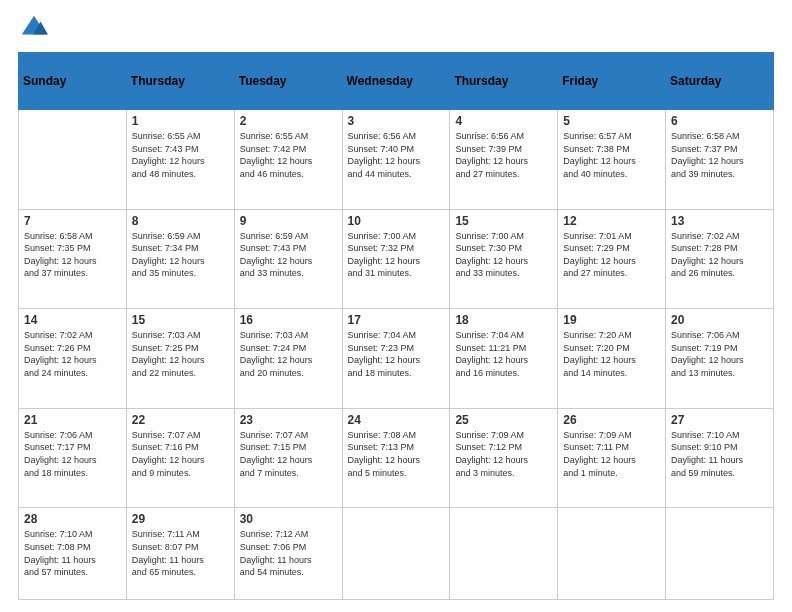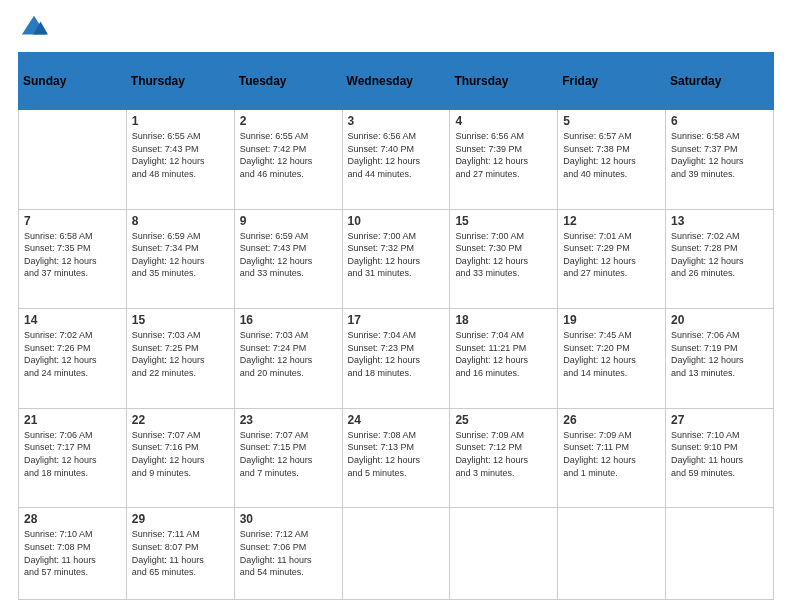--- a/index.html
+++ b/index.html
@@ -155,21 +155,21 @@
           <td><span class="day-number">15</span><span class="cell-text">Sunrise: 7:00 AM</span><br><span class="cell-text">Sunset: 7:30 PM</span><br><span class="cell-text">Daylight: 12 hours</span><br><span class="cell-text">and 33 minutes.</span></td>
           <td><span class="day-number">12</span><span class="cell-text">Sunrise: 7:01 AM</span><br><span class="cell-text">Sunset: 7:29 PM</span><br><span class="cell-text">Daylight: 12 hours</span><br><span class="cell-text">and 27 minutes.</span></td>
           <td><span class="day-number">13</span><span class="cell-text">Sunrise: 7:02 AM</span><br><span class="cell-text">Sunset: 7:28 PM</span><br><span class="cell-text">Daylight: 12 hours</span><br><span class="cell-text">and 26 minutes.</span></td>
         </tr>
         <tr>
           <td><span class="day-number">14</span><span class="cell-text">Sunrise: 7:02 AM</span><br><span class="cell-text">Sunset: 7:26 PM</span><br><span class="cell-text">Daylight: 12 hours</span><br><span class="cell-text">and 24 minutes.</span></td>
           <td><span class="day-number">15</span><span class="cell-text">Sunrise: 7:03 AM</span><br><span class="cell-text">Sunset: 7:25 PM</span><br><span class="cell-text">Daylight: 12 hours</span><br><span class="cell-text">and 22 minutes.</span></td>
           <td><span class="day-number">16</span><span class="cell-text">Sunrise: 7:03 AM</span><br><span class="cell-text">Sunset: 7:24 PM</span><br><span class="cell-text">Daylight: 12 hours</span><br><span class="cell-text">and 20 minutes.</span></td>
           <td><span class="day-number">17</span><span class="cell-text">Sunrise: 7:04 AM</span><br><span class="cell-text">Sunset: 7:23 PM</span><br><span class="cell-text">Daylight: 12 hours</span><br><span class="cell-text">and 18 minutes.</span></td>
           <td><span class="day-number">18</span><span class="cell-text">Sunrise: 7:04 AM</span><br><span class="cell-text">Sunset: 11:21 PM</span><br><span class="cell-text">Daylight: 12 hours</span><br><span class="cell-text">and 16 minutes.</span></td>
-          <td><span class="day-number">19</span><span class="cell-text">Sunrise: 7:45 AM</span><br><span class="cell-text">Sunset: 7:20 PM</span><br><span class="cell-text">Daylight: 12 hours</span><br><span class="cell-text">and 14 minutes.</span></td>
+          <td><span class="day-number">19</span><span class="cell-text">Sunrise: 7:20 AM</span><br><span class="cell-text">Sunset: 7:20 PM</span><br><span class="cell-text">Daylight: 12 hours</span><br><span class="cell-text">and 14 minutes.</span></td>
           <td><span class="day-number">20</span><span class="cell-text">Sunrise: 7:06 AM</span><br><span class="cell-text">Sunset: 7:19 PM</span><br><span class="cell-text">Daylight: 12 hours</span><br><span class="cell-text">and 13 minutes.</span></td>
         </tr>
         <tr>
           <td><span class="day-number">21</span><span class="cell-text">Sunrise: 7:06 AM</span><br><span class="cell-text">Sunset: 7:17 PM</span><br><span class="cell-text">Daylight: 12 hours</span><br><span class="cell-text">and 18 minutes.</span></td>
           <td><span class="day-number">22</span><span class="cell-text">Sunrise: 7:07 AM</span><br><span class="cell-text">Sunset: 7:16 PM</span><br><span class="cell-text">Daylight: 12 hours</span><br><span class="cell-text">and 9 minutes.</span></td>
           <td><span class="day-number">23</span><span class="cell-text">Sunrise: 7:07 AM</span><br><span class="cell-text">Sunset: 7:15 PM</span><br><span class="cell-text">Daylight: 12 hours</span><br><span class="cell-text">and 7 minutes.</span></td>
           <td><span class="day-number">24</span><span class="cell-text">Sunrise: 7:08 AM</span><br><span class="cell-text">Sunset: 7:13 PM</span><br><span class="cell-text">Daylight: 12 hours</span><br><span class="cell-text">and 5 minutes.</span></td>
           <td><span class="day-number">25</span><span class="cell-text">Sunrise: 7:09 AM</span><br><span class="cell-text">Sunset: 7:12 PM</span><br><span class="cell-text">Daylight: 12 hours</span><br><span class="cell-text">and 3 minutes.</span></td>
           <td><span class="day-number">26</span><span class="cell-text">Sunrise: 7:09 AM</span><br><span class="cell-text">Sunset: 7:11 PM</span><br><span class="cell-text">Daylight: 12 hours</span><br><span class="cell-text">and 1 minute.</span></td>
           <td><span class="day-number">27</span><span class="cell-text">Sunrise: 7:10 AM</span><br><span class="cell-text">Sunset: 9:10 PM</span><br><span class="cell-text">Daylight: 11 hours</span><br><span class="cell-text">and 59 minutes.</span></td>

